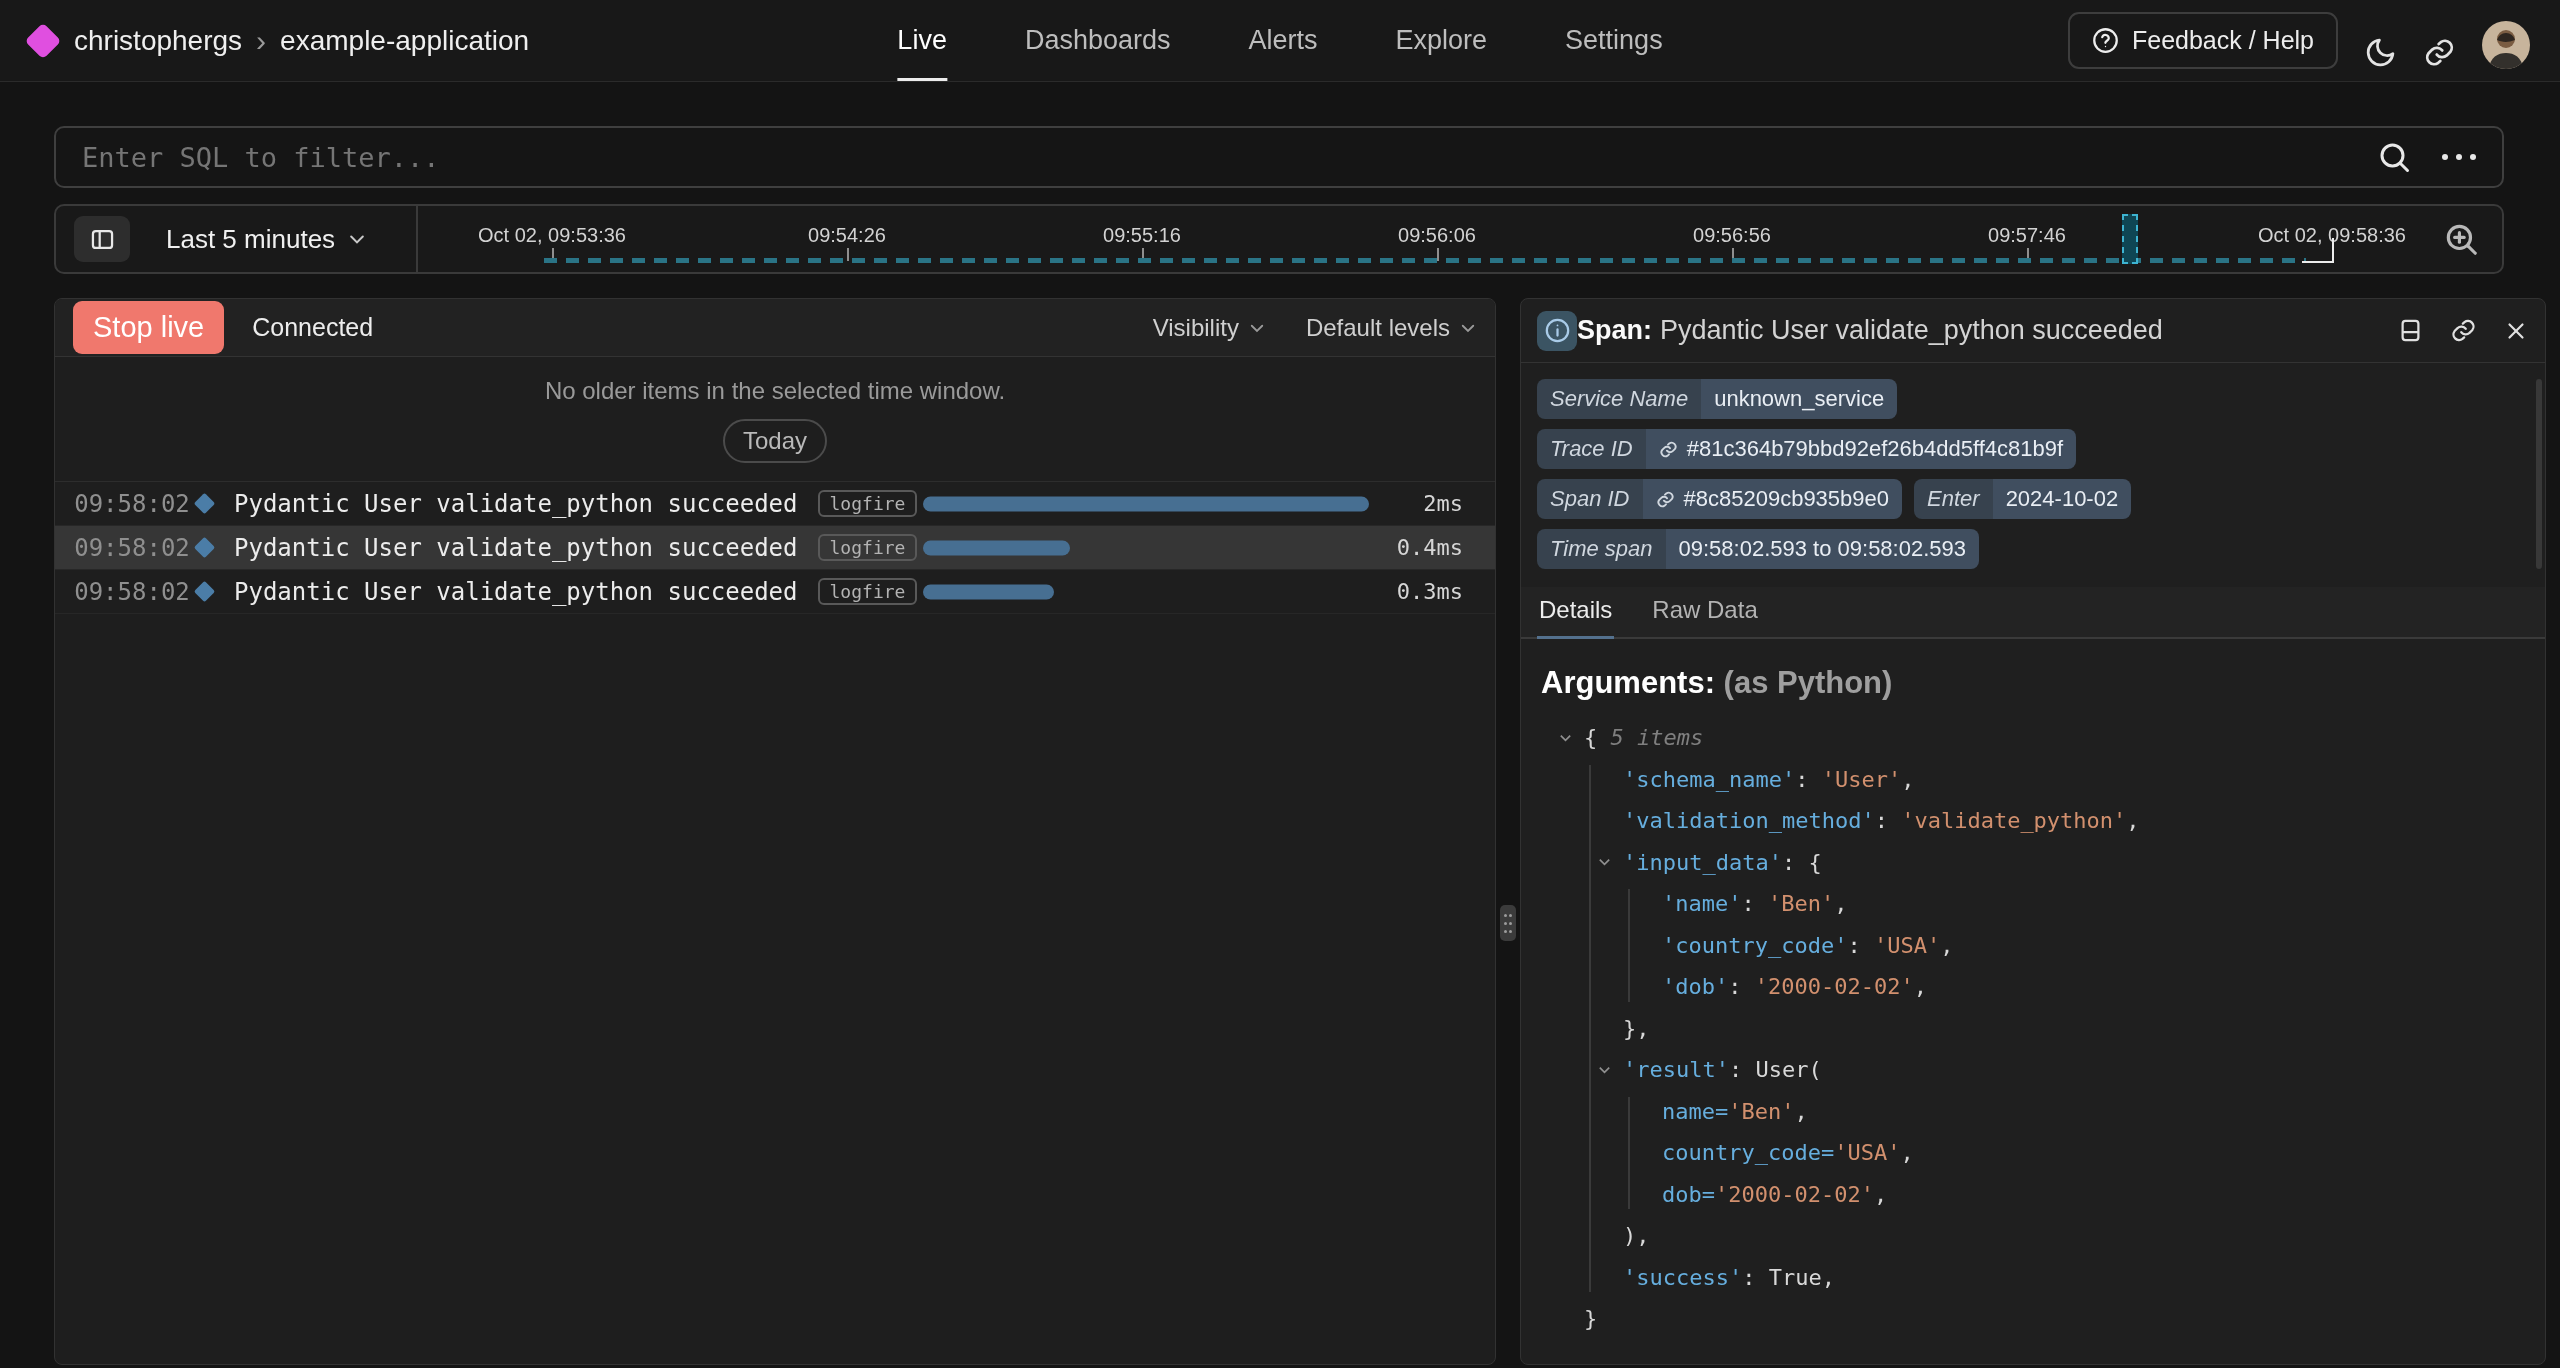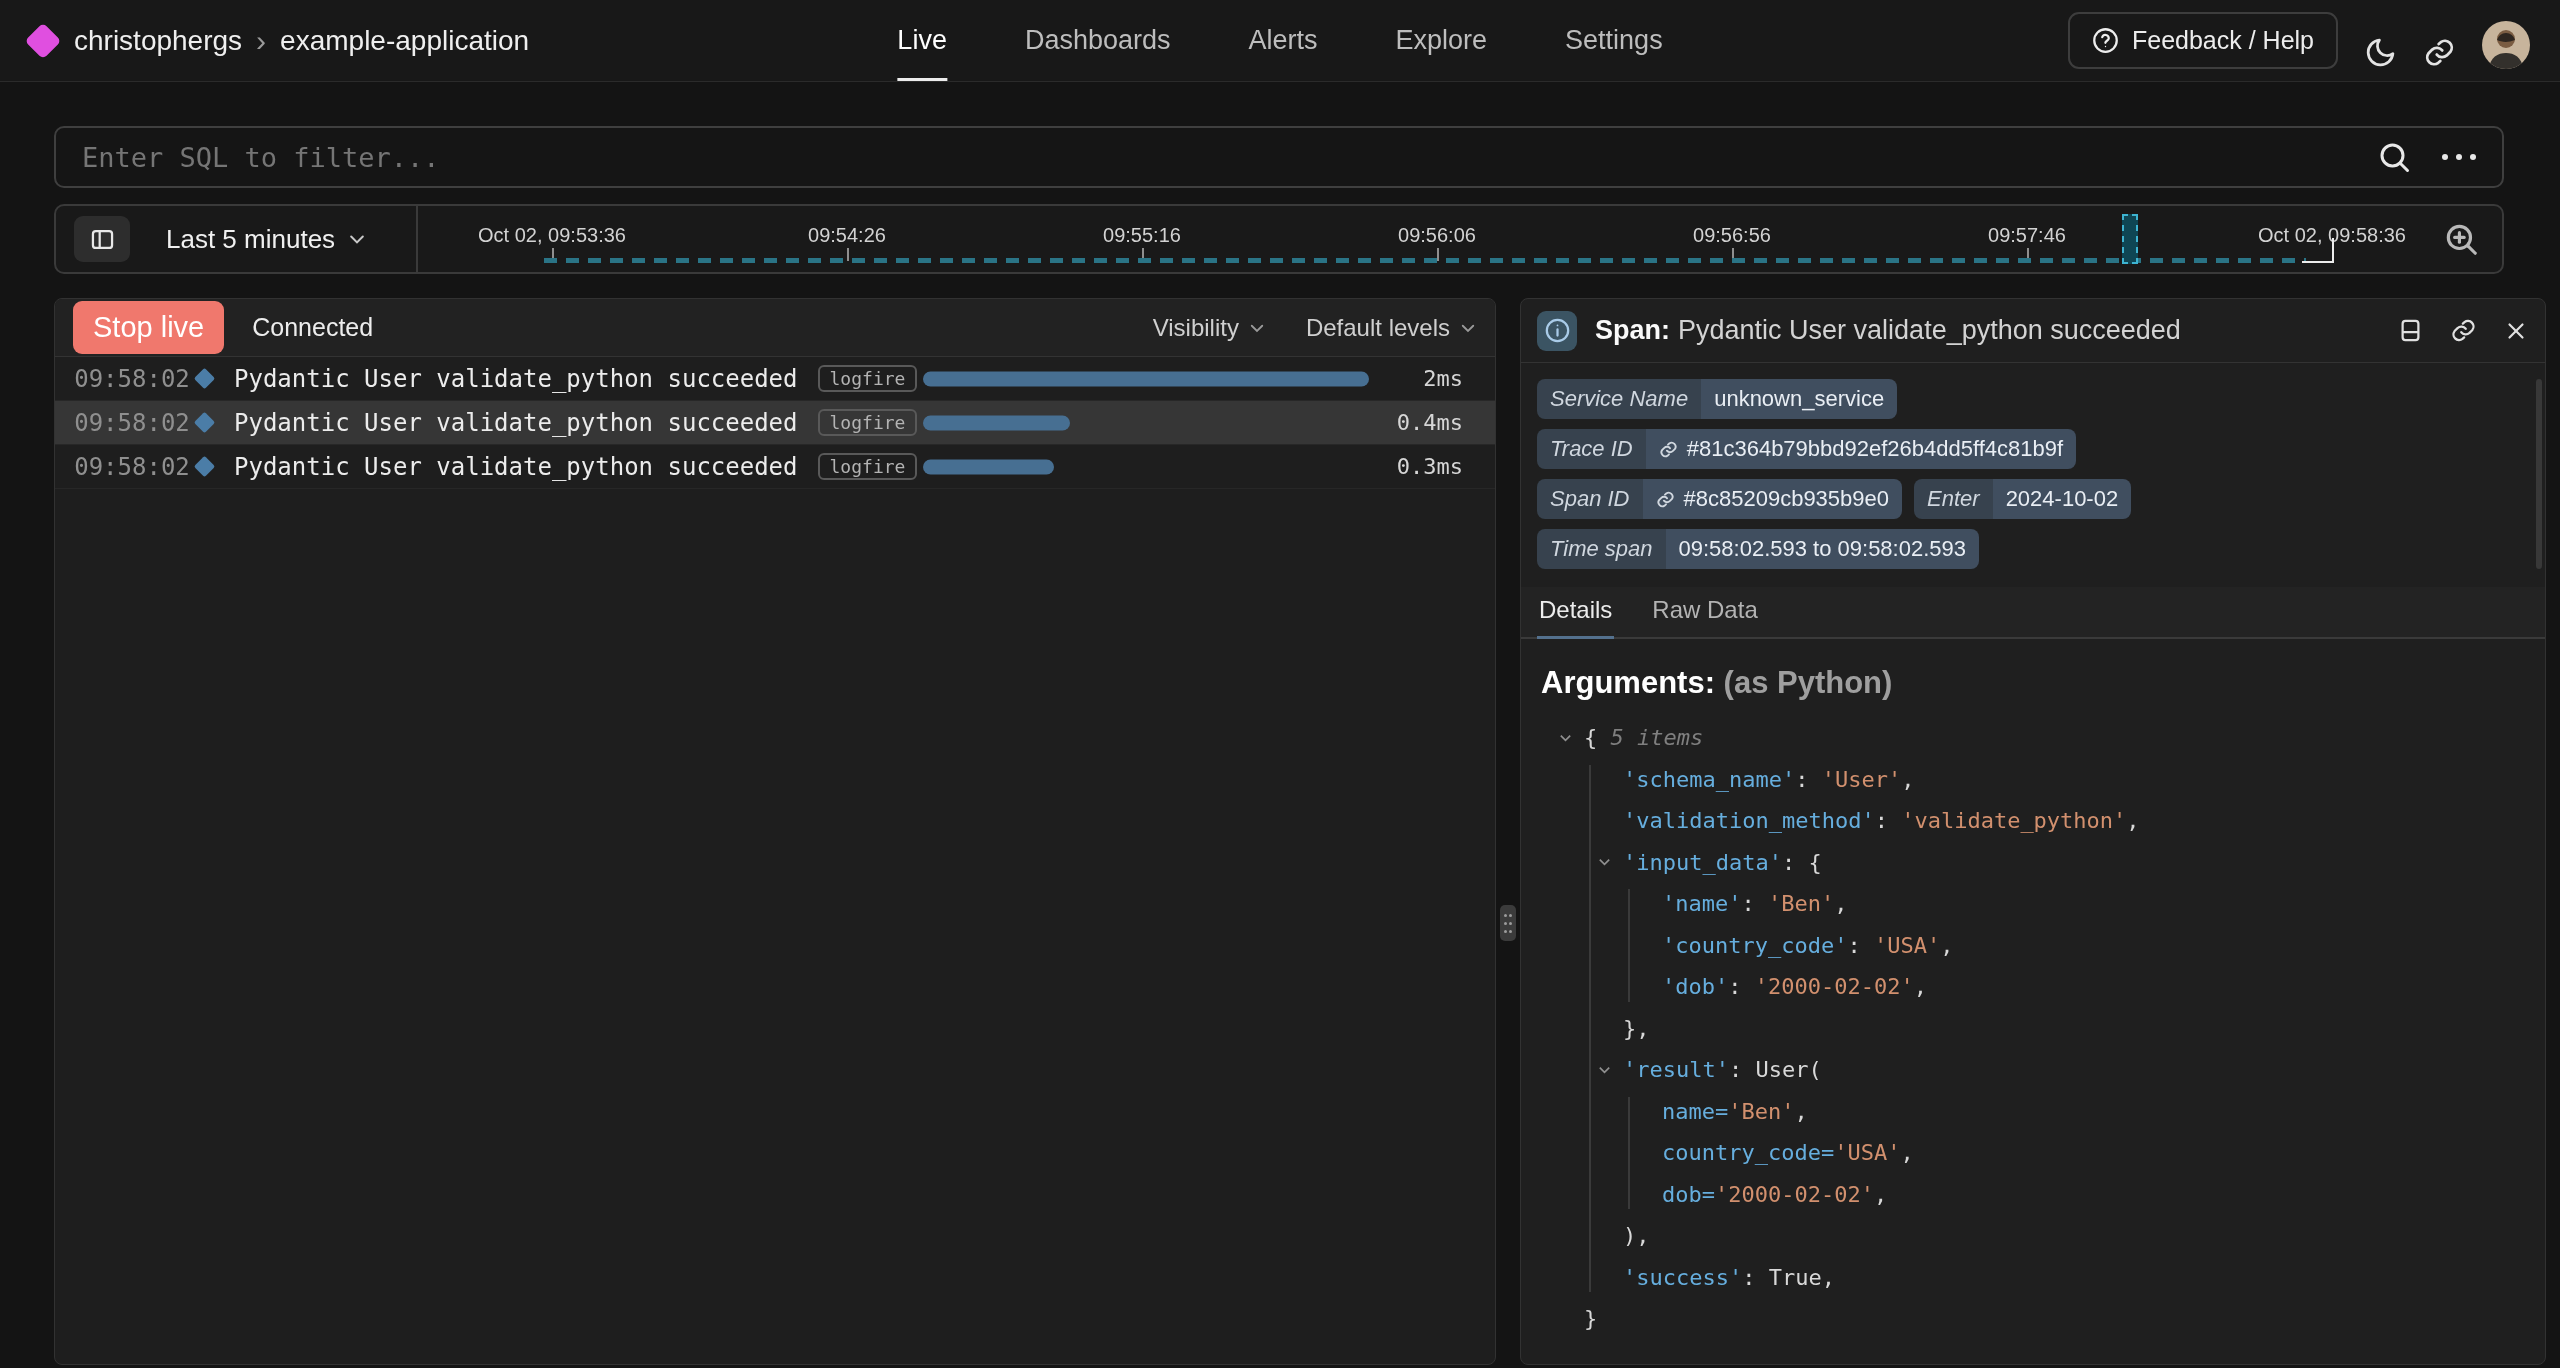--- a/index.html
+++ b/index.html
@@ -93,21 +93,21 @@
   .log-msg { font-family:"DejaVu Sans Mono", monospace; font-size:24px; color:#ececec; white-space:nowrap; }
   .log-tag { margin-left:20px; border:2px solid #595959; border-radius:6px; padding:1px 10px;
     font-family:"DejaVu Sans Mono", monospace; font-size:18px; color:#b3b3b3; }
   .dur-bar { position:absolute; left:868px; top:50%; transform:translateY(-50%);
     height:15px; border-radius:8px; background:#476f92; }
   .dur-label { position:absolute; right:32px; font-family:"DejaVu Sans Mono", monospace;
     font-size:22px; color:#d6d6d6; }
 
   
   .detail-header { height:64px; border-bottom:1px solid #333; display:flex; align-items:center;
-    gap:18px; padding:0 16px; flex:none; }
+    padding:0 16px; flex:none; }
   .info-icon { width:40px; height:40px; border-radius:9px; background:#3b5463;
     display:flex; align-items:center; justify-content:center; flex:none; }
   .detail-title { font-size:27px; color:#d3d3d3; white-space:nowrap; overflow:hidden; }
   .detail-title b { color:#fafafa; margin-right:8px; }
   .detail-header .hdr-icons { margin-left:auto; display:flex; gap:26px; align-items:center; }
   .badges { padding:16px 16px 8px; flex:none; }
   .badge-row { display:flex; gap:12px; margin-bottom:10px; }
   .badge { display:flex; align-items:stretch; border-radius:8px; overflow:hidden; font-size:22px; }
   .badge .b-label { background:#37424e; color:#d0d7df; font-style:italic; padding:7px 13px;
     display:flex; align-items:center; }
@@ -272,20 +272,24 @@
         <div class="hdr-select">
           <span>Default levels</span>
           <span>
             <svg width="18" height="18" viewBox="0 0 24 24" fill="none" stroke="#9a9a9a" stroke-width="2.4" stroke-linecap="round">
                 <path d="M5 9l7 7 7-7"></path>
               </svg>
           </span>
         </div>
       </div>
     </div>
+    <div class="empty-section">
+      <div class="empty-msg">No older items in the selected time window.</div>
+      <button class="today-btn">Today</button>
+    </div>
     <div id="log-rows">
         <div class="log-row ">
      <span class="log-time mono">09:58:02</span>
      <span class="row-diamond"></span>
      <span class="log-msg">Pydantic User validate_python succeeded</span>
      <span class="log-tag">logfire</span>
      <span class="dur-bar" style="width:446px"></span>
      <span class="dur-label">2ms</span>
    </div>
         <div class="log-row highlight">

